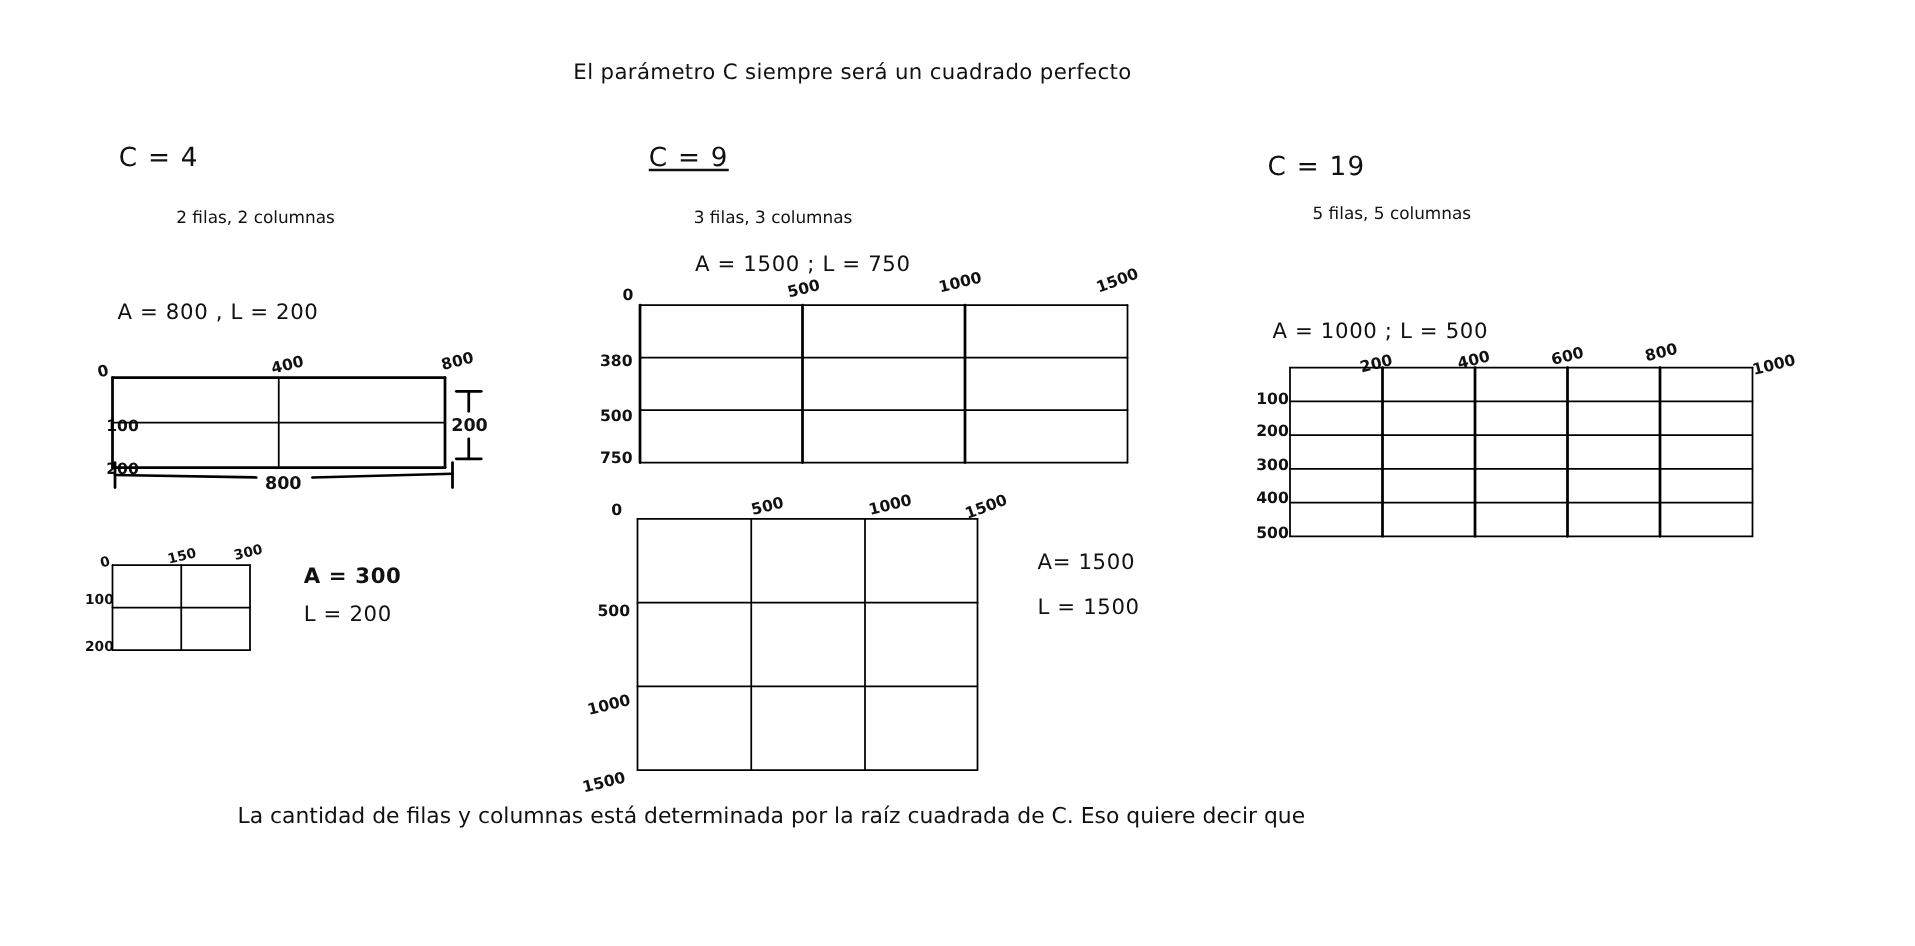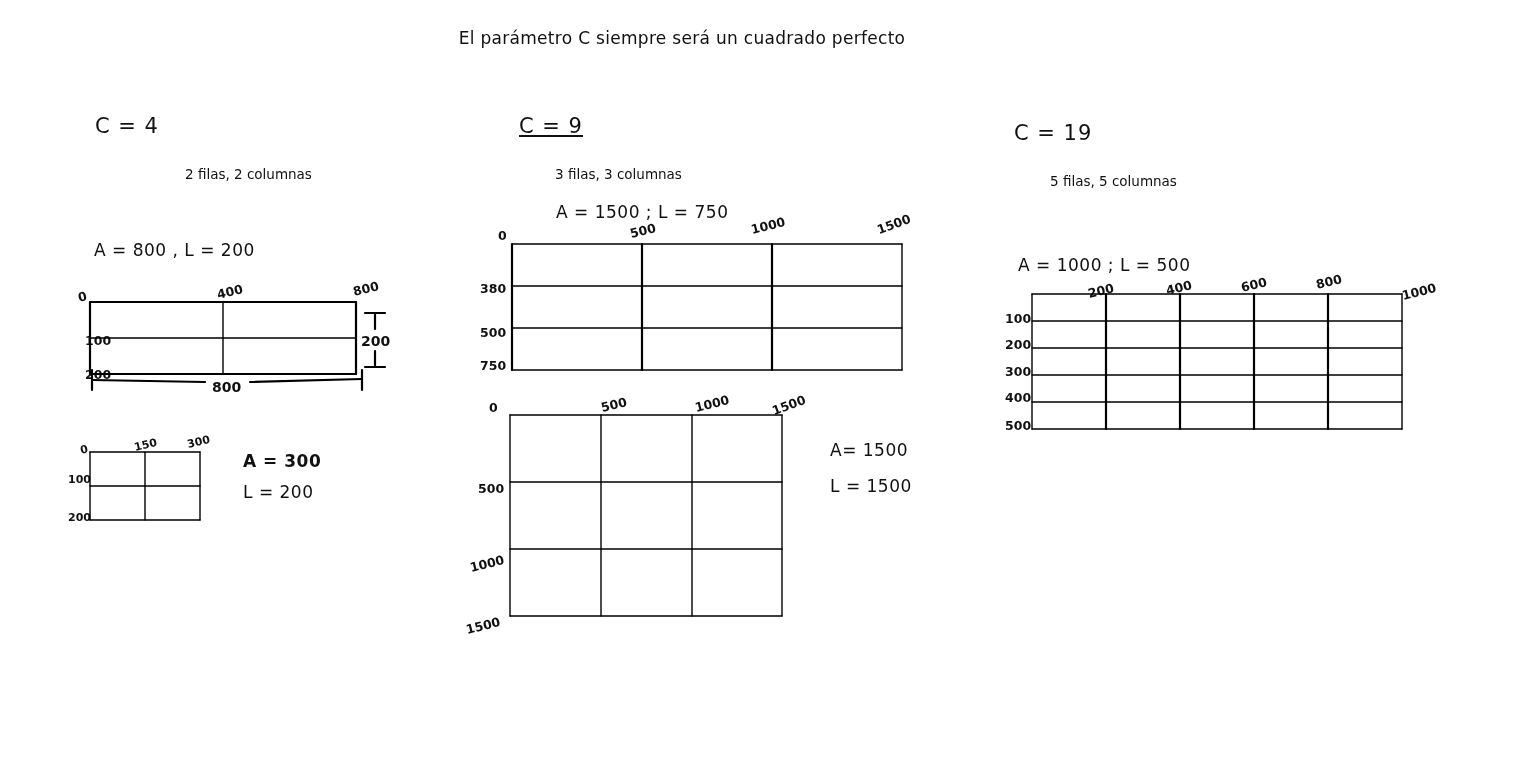--- a/index.html
+++ b/index.html
@@ -16,21 +16,21 @@
     overflow: hidden;
   }
   .abs { position: absolute; }
   .hand {
     font-family: "DejaVu Sans", sans-serif;
     color: #111;
     white-space: nowrap;
   }
   
   #title {
-    left: 0; top: 28px; width: 1364px;
+    left: 0; top: 48px; width: 1364px;
     text-align: center;
     font-size: 17px;
     letter-spacing: 0.3px;
   }
   
   .c-label { font-size: 21px; letter-spacing: 1px; }
   .sub-label { font-size: 13.5px; }
   .dim-label { font-size: 17px; letter-spacing: 0.5px; }
   .tick { font-size: 12.5px; font-weight: 600; }
   .tick-sm { font-size: 11px; font-weight: 600; }
@@ -48,21 +48,21 @@
     font-size: 17.5px;
     line-height: 1.55;
   }
 </style>
 </head>
 <body>
 
 <div class="abs hand" id="title">El parámetro C siempre será un cuadrado perfecto</div>
 
 <div class="abs hand c-label" style="left:95px; top:114px;">C = 4</div>
-<div class="abs hand sub-label" style="left:141px; top:166px;margin-left:44px;">2 filas, 2 columnas</div>
+<div class="abs hand sub-label" style="left:141px; top:166px;">2 filas, 2 columnas</div>
 
 <div class="abs hand dim-label" style="left:94px; top:240px;">A = 800 ,  L = 200</div>
 
 <div class="abs hand tick rot-lite" style="left:80px; top:290px;">0</div>
 <div class="abs hand tick rot-lite" style="left:219px; top:287px;">400</div>
 <div class="abs hand tick rot-lite" style="left:355px; top:284px;">800</div>
 
 <div class="abs hand tick" style="left:85px; top:333px;">100</div>
 <div class="abs hand tick" style="left:85px; top:367px;">200</div>
 
@@ -151,21 +151,21 @@
   <line x1="0" y1="0" x2="0" y2="201"></line>
   <line x1="91" y1="0" x2="91" y2="201"></line>
   <line x1="182" y1="0" x2="182" y2="201"></line>
   <line x1="272" y1="0" x2="272" y2="201"></line>
 </svg>
 
 <div class="abs hand dim-label" style="left:830px; top:440px;">A= 1500</div>
 <div class="abs hand dim-label" style="left:830px; top:476px;">L = 1500</div>
 
 <div class="abs hand c-label" style="left:1014px; top:121px;">C = 19</div>
-<div class="abs hand sub-label" style="left:1050px; top:173px;">5 filas, 5 columnas</div>
+<div class="abs hand sub-label" style="left:1050px; top:163px;">5 filas, 5 columnas</div>
 
 <div class="abs hand dim-label" style="left:1018px; top:255px;">A = 1000 ;  L = 500</div>
 
 <div class="abs hand tick rot-lite" style="left:1090px; top:286px;">200</div>
 <div class="abs hand tick rot-lite" style="left:1168px; top:283px;">400</div>
 <div class="abs hand tick rot-lite" style="left:1243px; top:280px;">600</div>
 <div class="abs hand tick rot-lite" style="left:1318px; top:277px;">800</div>
 <div class="abs hand tick rot-lite" style="left:1404px; top:288px;">1000</div>
 
 <div class="abs hand tick" style="left:1005px; top:311px;">100</div>
@@ -183,13 +183,14 @@
   <line x1="0" y1="135" x2="370" y2="135"></line>
   <line x1="0" y1="0" x2="0" y2="135"></line>
   <line class="thick" x1="74" y1="0" x2="74" y2="135"></line>
   <line class="thick" x1="148" y1="0" x2="148" y2="135"></line>
   <line class="thick" x1="222" y1="0" x2="222" y2="135"></line>
   <line class="thick" x1="296" y1="0" x2="296" y2="135"></line>
   <line x1="370" y1="0" x2="370" y2="135"></line>
 </svg>
 
 <div class="abs hand" id="caption">
+  <div>La cantidad de filas y columnas está determinada por la raíz cuadrada de C. Eso quiere decir que</div>
 </div>
 
 </body></html>

